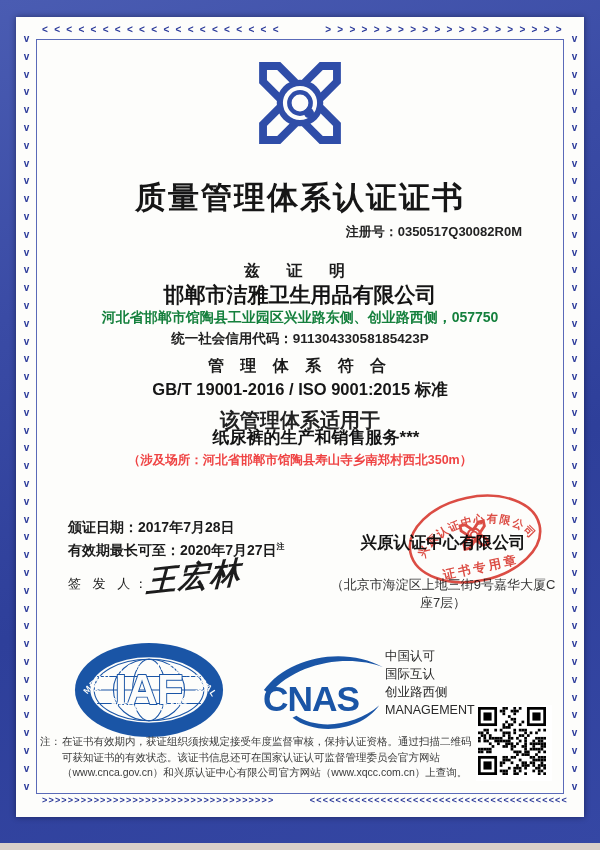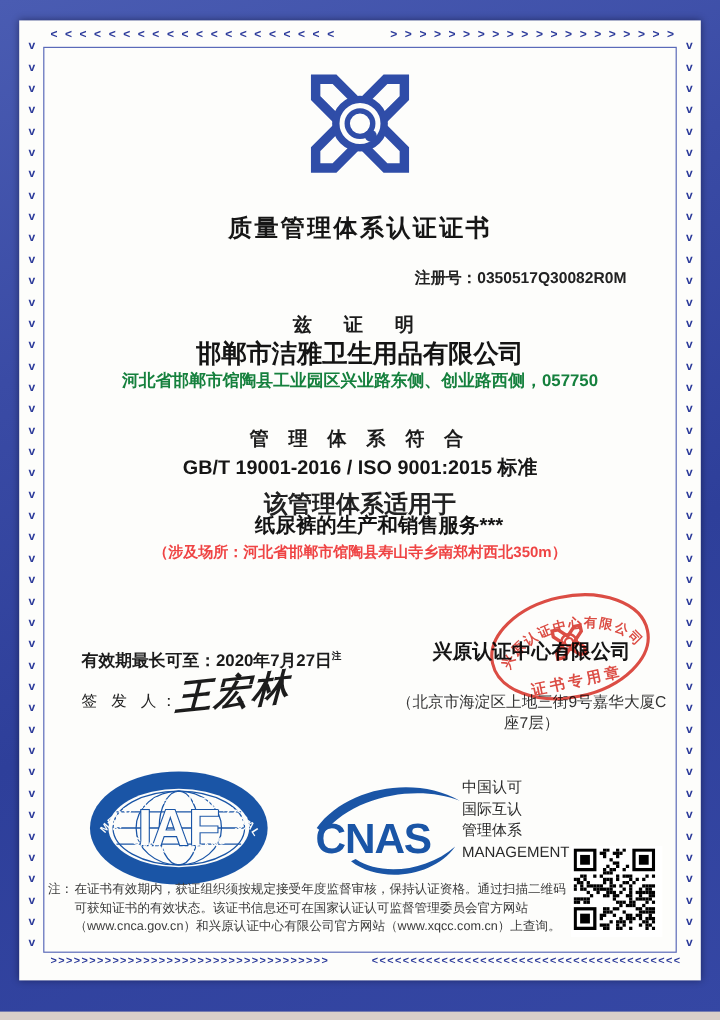--- a/index.html
+++ b/index.html
@@ -22,21 +22,21 @@
   .chev-bottom span{letter-spacing:1.2px;}
   .chev-col{top:16px;height:764px;width:14px;writing-mode:vertical-rl;text-orientation:upright;
     font-size:10px;letter-spacing:6.8px;overflow:hidden;line-height:14px;}
   .chev-left{left:3px;}
   .chev-right{left:551px;}
   .inner-frame{position:absolute;left:20px;top:22px;width:526px;height:753px;
     border:1.5px solid #5a6ab8;pointer-events:none;}
   
   .abs{position:absolute;}
   .ctr{left:0;right:0;text-align:center;}
-  .title{top:160px;font-size:20px;font-weight:bold;letter-spacing:2px;color:#161616;}
+  .title{top:160px;font-size:31px;font-weight:bold;letter-spacing:2px;color:#161616;}
   .regline{top:206px;right:62px;font-size:13px;font-weight:bold;color:#222;}
   .certify{top:244px;font-size:16px;font-weight:bold;letter-spacing:11px;color:#1b1b1b;}
   .company{top:264px;font-size:21px;font-weight:bold;color:#141414;}
   .addr{top:292px;font-size:14px;font-weight:bold;color:#15803d;}
   .credit{top:313px;font-size:13.5px;font-weight:bold;color:#222;}
   .comply{top:339px;font-size:16px;font-weight:bold;letter-spacing:6px;color:#1b1b1b;}
   .standards{top:362px;font-size:16.5px;font-weight:bold;color:#161616;}
   .scopehead{top:390px;font-size:20px;font-weight:bold;color:#222;}
   .scope{top:409px;font-size:17px;font-weight:bold;color:#141414;padding-left:32px;}
   .sites{top:435px;font-size:12.5px;font-weight:bold;color:#ef4444;}
@@ -79,26 +79,28 @@
     <circle cx="50" cy="50" r="18" fill="#fdfdfb" stroke="#2f4da8" stroke-width="5.5"></circle>
     <circle cx="50" cy="50" r="9.5" fill="none" stroke="#2f4da8" stroke-width="4"></circle>
     <circle cx="58" cy="59" r="4.5" fill="#2f4da8"></circle>
   </svg>
 
   <div class="abs ctr title">质量管理体系认证证书</div>
   <div class="abs regline">注册号：0350517Q30082R0M</div>
   <div class="abs ctr company">邯郸市洁雅卫生用品有限公司</div>
   <div class="abs ctr certify">兹 证 明</div>
   <div class="abs ctr addr">河北省邯郸市馆陶县工业园区兴业路东侧、创业路西侧，057750</div>
+  <div class="abs ctr credit">统一社会信用代码：91130433058185423P</div>
   <div class="abs ctr comply">管 理 体 系 符 合</div>
   <div class="abs ctr standards">GB/T 19001-2016 / ISO 9001:2015 标准</div>
   <div class="abs ctr scopehead">该管理体系适用于</div>
   <div class="abs ctr scope">纸尿裤的生产和销售服务***</div>
   <div class="abs ctr sites">（涉及场所：河北省邯郸市馆陶县寿山寺乡南郑村西北350m）</div>
 
+  <div class="abs issue">颁证日期：2017年7月28日</div>
   <div class="abs valid"><span>有效期最长可至：2020年7月27日</span><sup>注</sup></div>
   <div class="abs issuerlbl">签 发 人：</div>
   <div class="abs sig">王宏林</div>
 
   <div class="abs certifier">兴原认证中心有限公司</div>
   <div class="abs certaddr">（北京市海淀区上地三街9号嘉华大厦C座7层）</div>
 
   <svg class="abs seal" viewBox="0 0 150 112">
     <g transform="rotate(-12 75 56)">
       <ellipse cx="75" cy="56" rx="66" ry="42" fill="none" stroke="#d9342b" stroke-width="2.6"></ellipse>
@@ -144,21 +146,21 @@
 
   <svg class="abs cnas" viewBox="0 0 130 84">
     <path d="M2 40 C 28 4, 88 -6, 127 16 C 92 2, 36 10, 8 44 Z" fill="#1a55a6"></path>
     <path d="M36 67 C 58 82, 98 78, 123 56 C 103 84, 56 88, 32 69 Z" fill="#1a55a6"></path>
     <text x="1" y="62" font-size="37" font-weight="bold" fill="#1a55a6" letter-spacing="-1">CNAS</text>
   </svg>
 
   <div class="abs accred">
     <div>中国认可</div>
     <div>国际互认</div>
-    <div>管理体系</div>
+    <div>创业路西侧</div>
     <div>MANAGEMENT SYSTEM</div>
   </div>
 
   <div class="abs qr"><svg id="qrsvg" width="68" height="68" viewBox="0 0 25 25">
         <rect x="9" y="0" width="1" height="1" fill="#000"></rect>
         <rect x="10" y="0" width="1" height="1" fill="#000"></rect>
         <rect x="13" y="0" width="1" height="1" fill="#000"></rect>
         <rect x="15" y="0" width="1" height="1" fill="#000"></rect>
         <rect x="8" y="1" width="1" height="1" fill="#000"></rect>
         <rect x="9" y="1" width="1" height="1" fill="#000"></rect>

